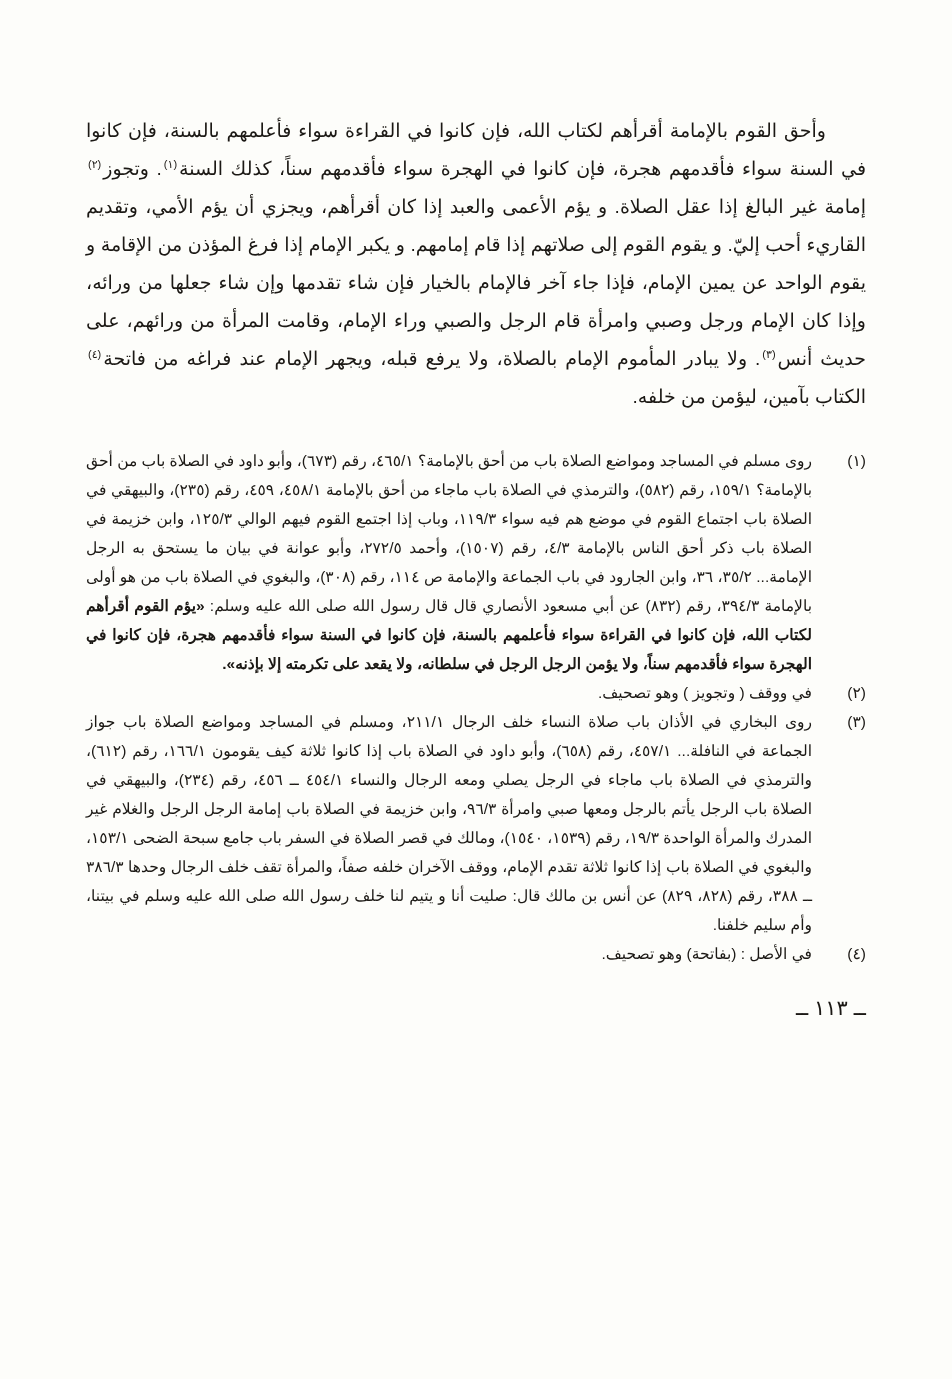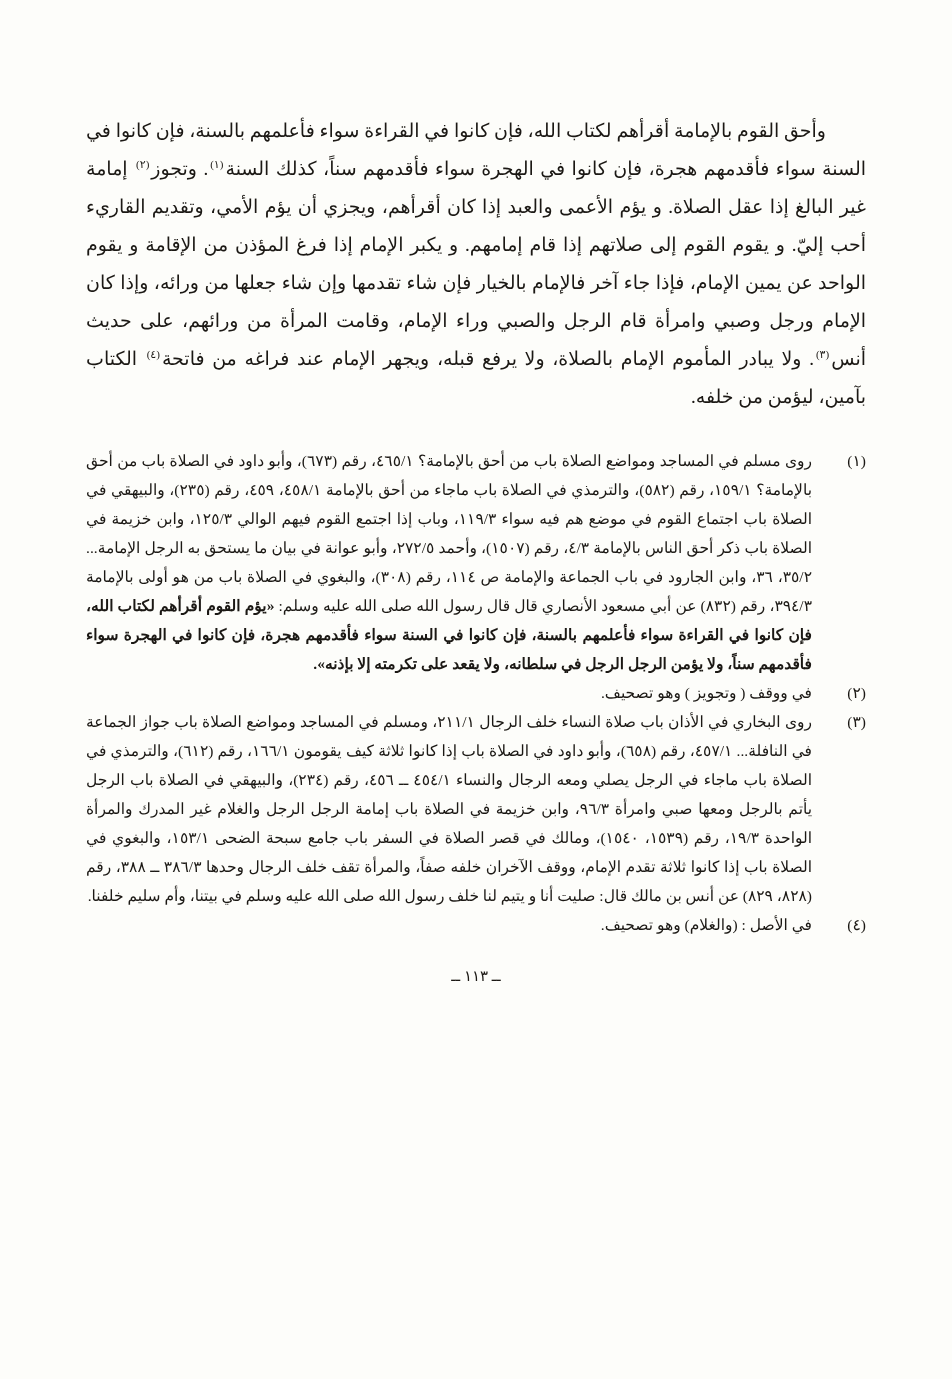--- a/index.html
+++ b/index.html
@@ -8,21 +8,21 @@
     background: #f4f3ef;
   }
   .page {
     width: 952px;
     height: 1379px;
     margin: 0 auto;
     background: #fdfdfa;
     box-sizing: border-box;
     padding: 112px 86px 0 86px;
     direction: rtl;
-    font-family: Liberation Serif, serif;
+    font-family: Liberation Sans, sans-serif;
     color: #1b1814;
     overflow: hidden;
     position: relative;
   }
   .main {
     margin: 0;
     font-size: 19px;
     line-height: 38px;
     text-align: justify;
     text-indent: 40px;
@@ -49,23 +49,22 @@
     white-space: nowrap;
   }
   .fn-text {
     flex: 1;
     text-align: justify;
   }
   .fn-text .fn-bold {
     font-weight: bold;
   }
   .pagenum {
-    text-align: center;
     margin-top: 28px;
-    font-size: 15px;
+    font-size: 21px;
     letter-spacing: 1px;
   }
 </style>
 </head>
 <body>
 
 <div class="page">
   <p class="main"><span>وأحق القوم بالإمامة أقرأهم لكتاب الله، فإن كانوا في القراءة سواء فأعلمهم بالسنة، فإن كانوا في السنة سواء فأقدمهم هجرة، فإن كانوا في الهجرة سواء فأقدمهم سناً، كذلك السنة</span><sup class="fnref">(١)</sup><span>. وتجوز</span><sup class="fnref">(٢)</sup><span> إمامة غير البالغ إذا عقل الصلاة. و يؤم الأعمى والعبد إذا كان أقرأهم، ويجزي أن يؤم الأمي، وتقديم القاريء أحب إليّ. و يقوم القوم إلى صلاتهم إذا قام إمامهم. و يكبر الإمام إذا فرغ المؤذن من الإقامة و يقوم الواحد عن يمين الإمام، فإذا جاء آخر فالإمام بالخيار فإن شاء تقدمها وإن شاء جعلها من ورائه، وإذا كان الإمام ورجل وصبي وامرأة قام الرجل والصبي وراء الإمام، وقامت المرأة من ورائهم، على حديث أنس</span><sup class="fnref">(٣)</sup><span>. ولا يبادر المأموم الإمام بالصلاة، ولا يرفع قبله، ويجهر الإمام عند فراغه من فاتحة</span><sup class="fnref">(٤)</sup><span> الكتاب بآمين، ليؤمن من خلفه.</span></p>
   <div class="footnotes">
       <div class="footnote">
@@ -75,17 +74,17 @@
       <div class="footnote">
         <div class="fn-marker">(٢)</div>
         <div class="fn-text"><span>في ووقف ( وتجويز ) وهو تصحيف.</span></div>
       </div>
       <div class="footnote">
         <div class="fn-marker">(٣)</div>
         <div class="fn-text"><span>روى البخاري في الأذان باب صلاة النساء خلف الرجال ٢١١/١، ومسلم في المساجد ومواضع الصلاة باب جواز الجماعة في النافلة... ٤٥٧/١، رقم (٦٥٨)، وأبو داود في الصلاة باب إذا كانوا ثلاثة كيف يقومون ١٦٦/١، رقم (٦١٢)، والترمذي في الصلاة باب ماجاء في الرجل يصلي ومعه الرجال والنساء ٤٥٤/١ ــ ٤٥٦، رقم (٢٣٤)، والبيهقي في الصلاة باب الرجل يأتم بالرجل ومعها صبي وامرأة ٩٦/٣، وابن خزيمة في الصلاة باب إمامة الرجل الرجل والغلام غير المدرك والمرأة الواحدة ١٩/٣، رقم (١٥٣٩، ١٥٤٠)، ومالك في قصر الصلاة في السفر باب جامع سبحة الضحى ١٥٣/١، والبغوي في الصلاة باب إذا كانوا ثلاثة تقدم الإمام، ووقف الآخران خلفه صفاً، والمرأة تقف خلف الرجال وحدها ٣٨٦/٣ ــ ٣٨٨، رقم (٨٢٨، ٨٢٩) عن أنس بن مالك قال: صليت أنا و يتيم لنا خلف رسول الله صلى الله عليه وسلم في بيتنا، وأم سليم خلفنا.</span></div>
       </div>
       <div class="footnote">
         <div class="fn-marker">(٤)</div>
-        <div class="fn-text"><span>في الأصل : (والغلام) وهو تصحيف.</span></div>
+        <div class="fn-text"><span>في الأصل : (بفاتحة) وهو تصحيف.</span></div>
       </div>
     </div>
   <div class="pagenum">ــ ١١٣ ــ</div>
 </div>
 
 </body></html>

